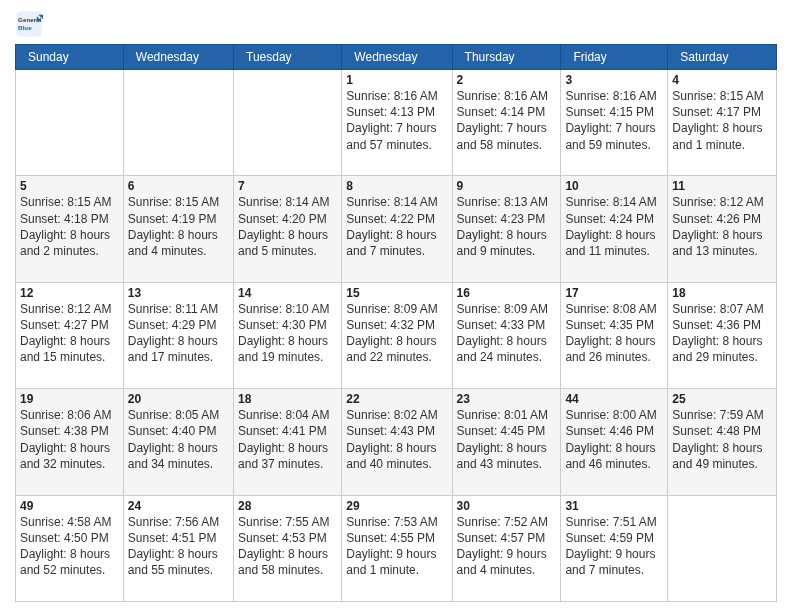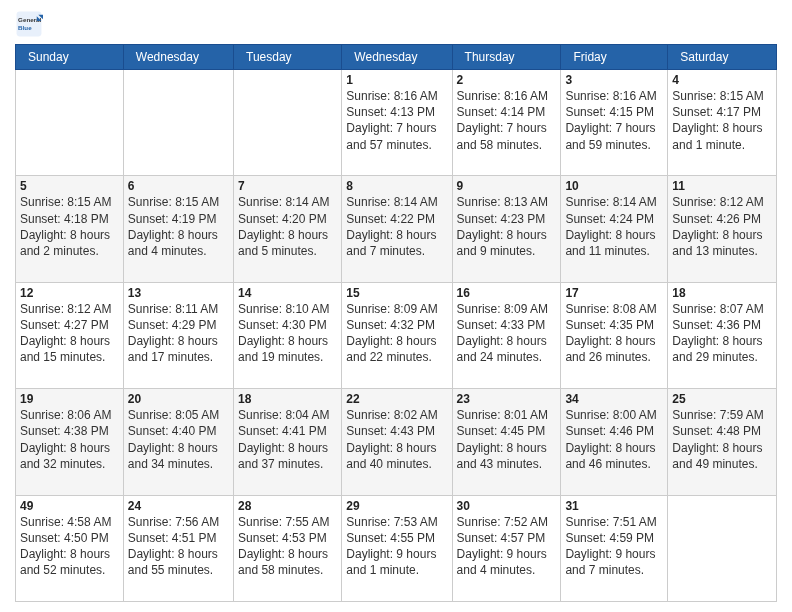--- a/index.html
+++ b/index.html
@@ -275,21 +275,21 @@
 Sunset: 4:43 PM
 Daylight: 8 hours and 40 minutes.</div>
           </td>
           <td>
             <span class="day-number">23</span>
             <div class="day-info">Sunrise: 8:01 AM
 Sunset: 4:45 PM
 Daylight: 8 hours and 43 minutes.</div>
           </td>
           <td>
-            <span class="day-number">34</span>
+            <span class="day-number">44</span>
             <div class="day-info">Sunrise: 8:00 AM
 Sunset: 4:46 PM
 Daylight: 8 hours and 46 minutes.</div>
           </td>
           <td>
             <span class="day-number">25</span>
             <div class="day-info">Sunrise: 7:59 AM
 Sunset: 4:48 PM
 Daylight: 8 hours and 49 minutes.</div>
           </td>

